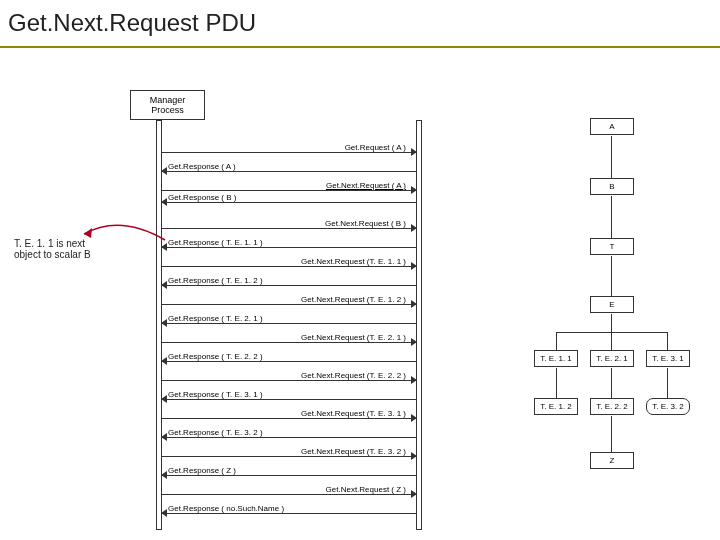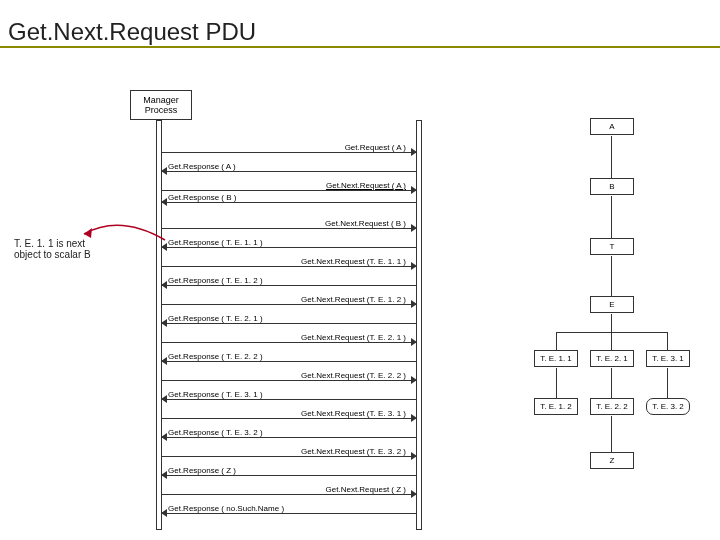--- a/index.html
+++ b/index.html
@@ -1,20 +1,20 @@
 <!DOCTYPE html>
 <html><head>
 <meta charset="utf-8">
 <style>
   * { box-sizing: border-box; margin: 0; padding: 0; }
   body { font-family: Arial, sans-serif; background: #fff; width: 720px; height: 540px; position: relative; overflow: hidden; }
-  .title-bar { border-bottom: 2px solid #8a8a00; height: 48px; display: flex; align-items: flex-end; padding-left: 8px; }
+  .title-bar { border-bottom: 2px solid #8a8a00; height: 48px; display: flex; align-items: center; padding-left: 8px; }
   .title { font-size: 24px; color: #222; }
   .stage { position: absolute; top: 48px; left: 0; right: 0; bottom: 0; }
-  .proc-box { position: absolute; border: 1px solid #333; text-align: center; font-size: 9px; padding: 4px 2px; width: 62px; background: #fff; }
+  .proc-box { position: absolute; border: 1px solid #333; text-align: center; font-size: 9px; padding: 4px 2px; width: 75px; background: #fff; }
   .lifeline { position: absolute; border: 1px solid #333; width: 6px; background: #fff; }
   .msg { position: absolute; height: 12px; }
   .msg-line { position: absolute; top: 6px; height: 1px; background: #333; width: 100%; }
   .msg-label { position: absolute; font-size: 8px; white-space: nowrap; top: -3px; }
   .arrow-r { position: absolute; right: -1px; top: 2px; border-left: 6px solid #333; border-top: 4px solid transparent; border-bottom: 4px solid transparent; }
   .arrow-l { position: absolute; left: -1px; top: 2px; border-right: 6px solid #333; border-top: 4px solid transparent; border-bottom: 4px solid transparent; }
   .note-text { position: absolute; font-size: 10px; width: 90px; color: #222; }
   .curve { position: absolute; }
   .tree-box { position: absolute; border: 1px solid #333; font-size: 8px; text-align: center; padding: 3px 2px; background: #fff; width: 44px; }
   .tree-line { position: absolute; background: #333; }

